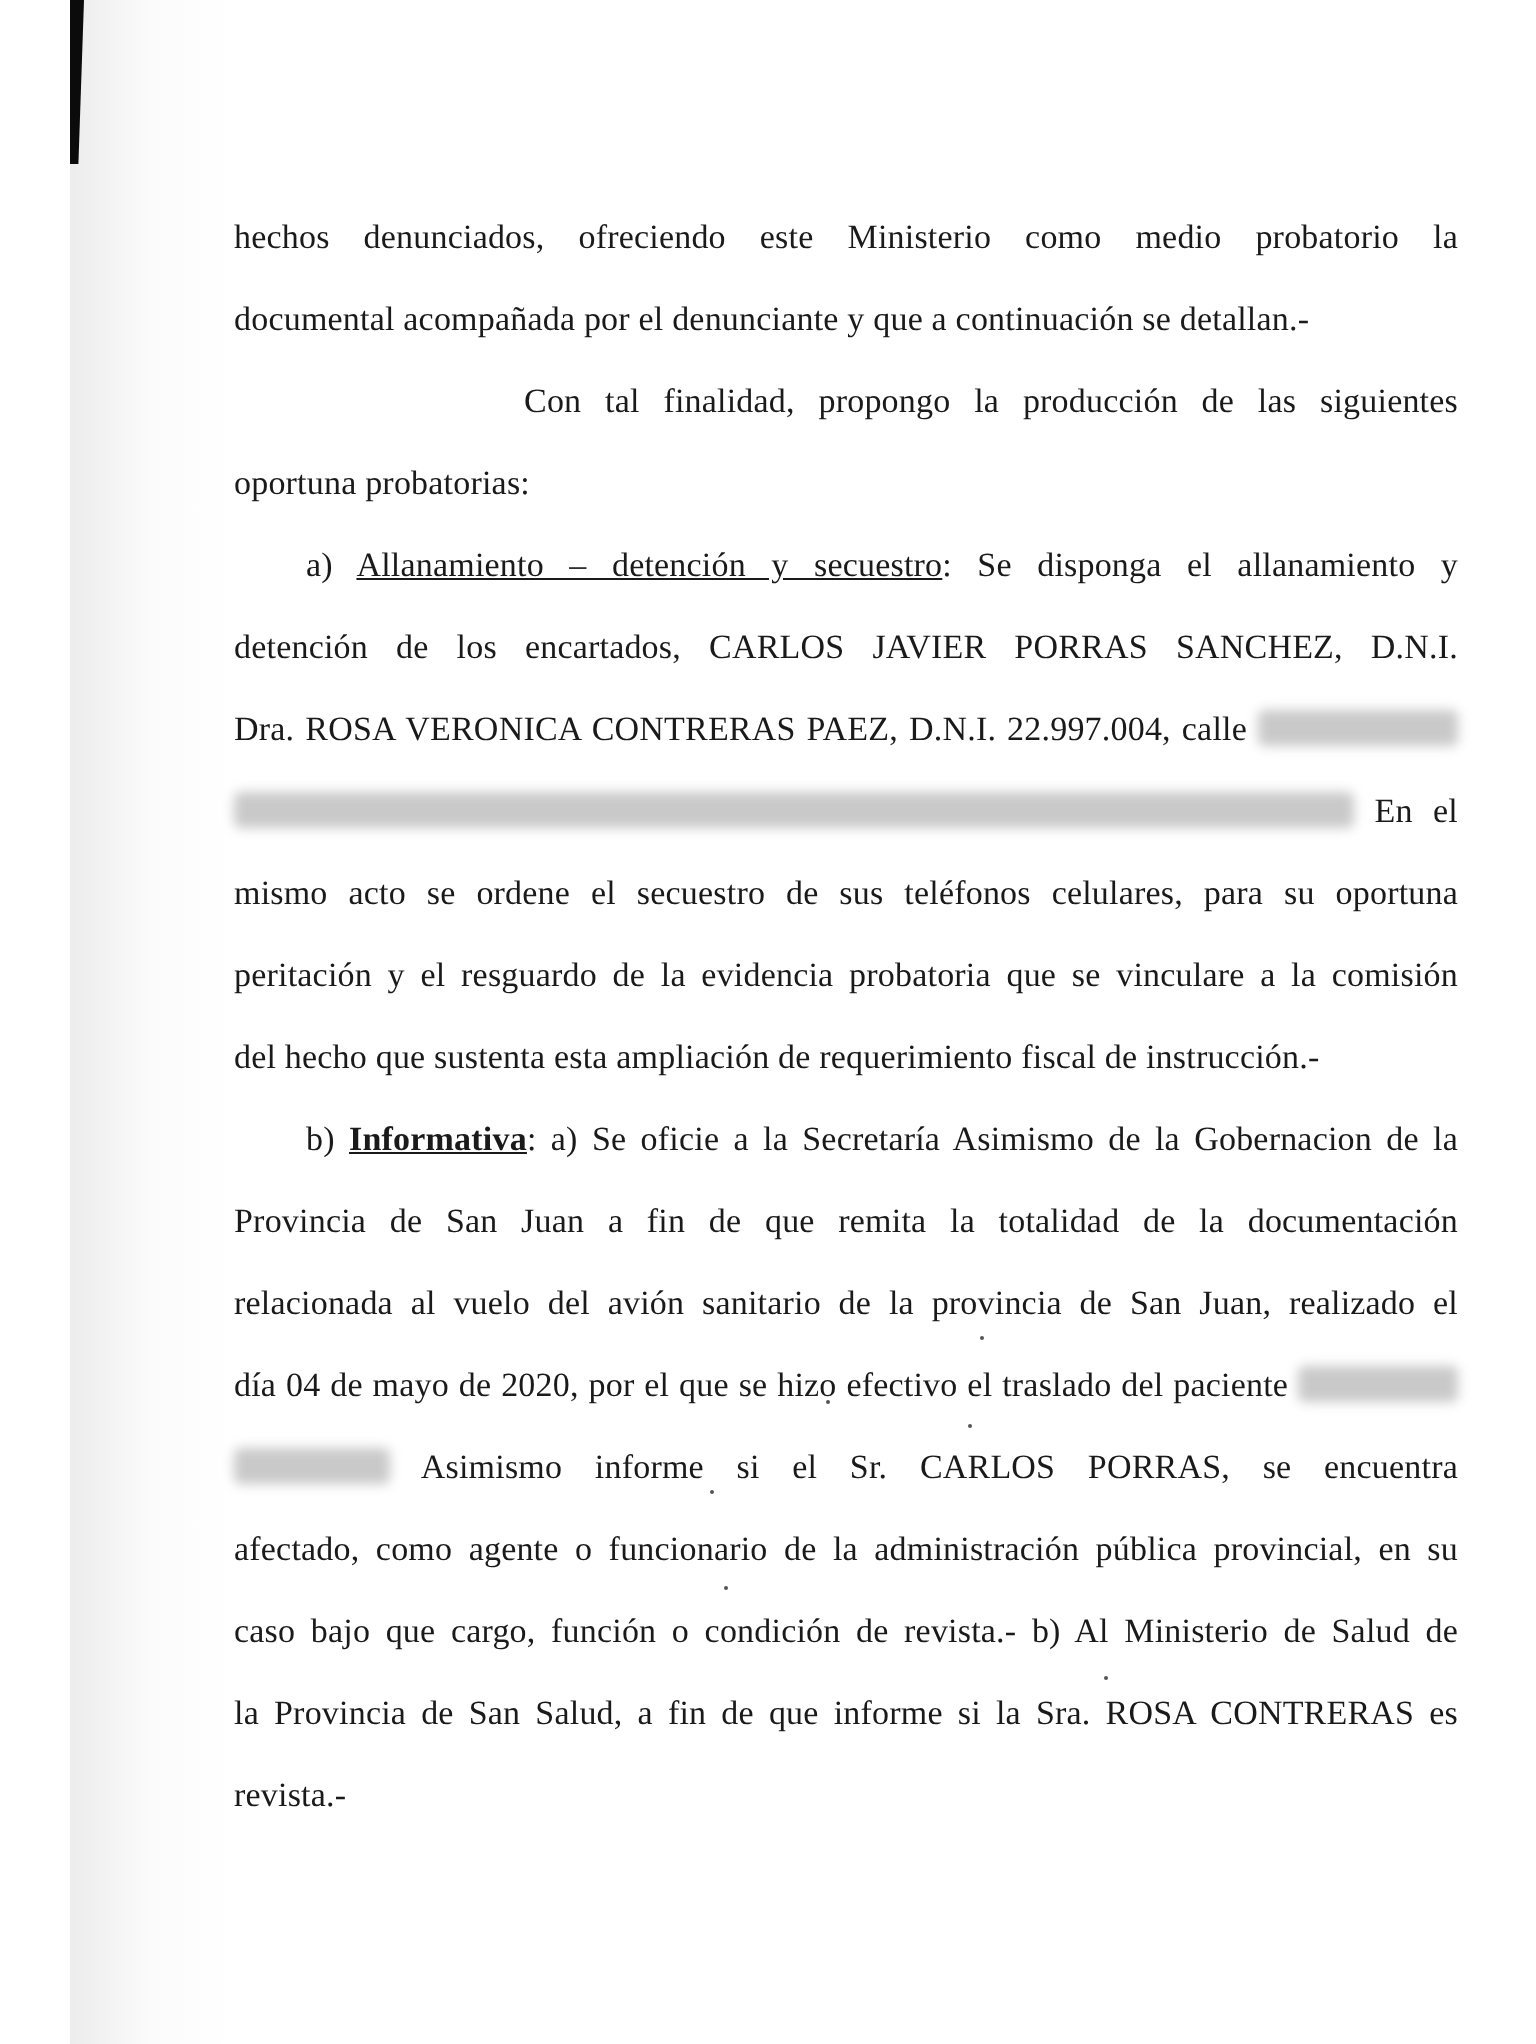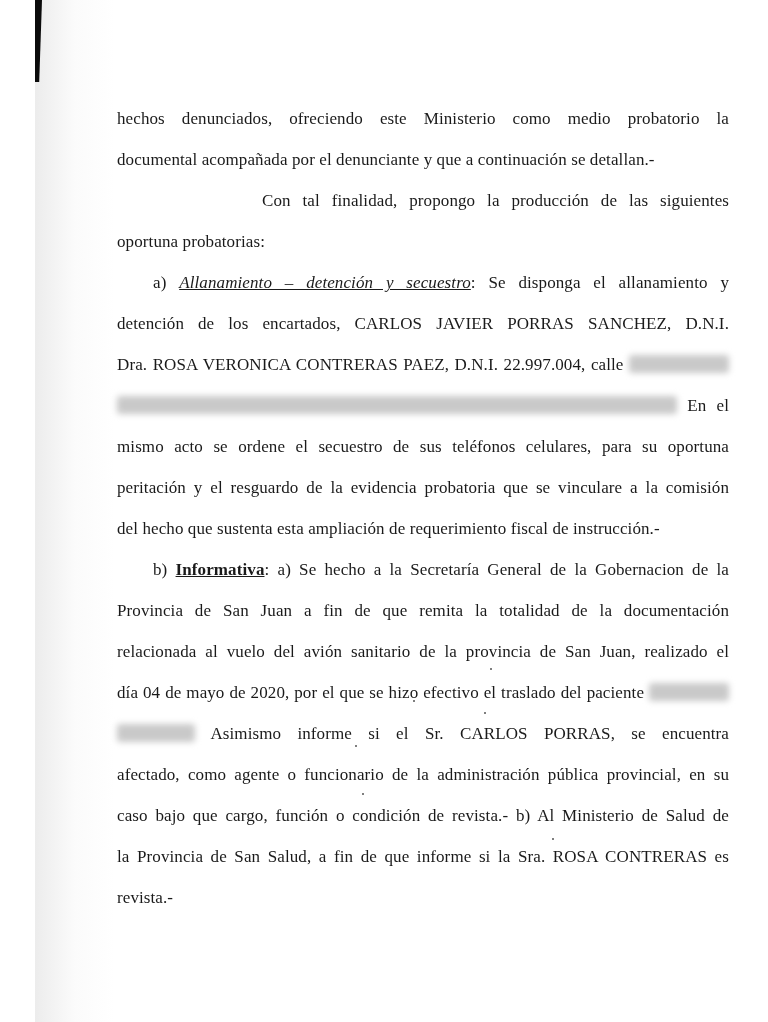--- a/index.html
+++ b/index.html
@@ -45,29 +45,29 @@
 
 <div class="page">
   <div class="edge-mark"></div>
 
   <div class="text">
     <span class="line">hechos denunciados, ofreciendo este Ministerio como medio probatorio la</span>
     <span class="line last">documental acompañada por el denunciante y que a continuación se detallan.-</span>
     <span class="line" style="padding-left:145px">Con tal finalidad, propongo la producción de las siguientes</span>
     <span class="line last">oportuna probatorias:</span>
 
-    <span class="line" style="padding-left:36px"><span>a)</span> <b class="u" style="font-weight:normal;text-decoration:underline;font-style:italic;">Allanamiento – detención y secuestro</b><span>: Se disponga el allanamiento y</span></span>
+    <span class="line" style="padding-left:36px"><span>a)</span> <b class="u" style="font-weight:normal;text-decoration:underline;">Allanamiento – detención y secuestro</b><span>: Se disponga el allanamiento y</span></span>
     <span class="line">detención de los encartados, CARLOS JAVIER PORRAS SANCHEZ, D.N.I.</span>
     <span class="line"><span>Dra. ROSA VERONICA CONTRERAS PAEZ, D.N.I. 22.997.004, calle</span> <span class="redact r2"></span></span>
     <span class="line"><span class="redact r3"></span> <span>En el</span></span>
     <span class="line">mismo acto se ordene el secuestro de sus teléfonos celulares, para su oportuna</span>
     <span class="line">peritación y el resguardo de la evidencia probatoria que se vinculare a la comisión</span>
     <span class="line last">del hecho que sustenta esta ampliación de requerimiento fiscal de instrucción.-</span>
 
-    <span class="line" style="padding-left:36px"><span>b)</span> <b class="u" style="text-decoration:underline;">Informativa</b><span>: a) Se hecho a la Secretaría General de la Gobernacion de la</span></span>
+    <span class="line" style="padding-left:36px"><span>b)</span> <b class="u" style="text-decoration:underline;">Informativa</b><span>: a) Se oficie a la Secretaría Asimismo de la Gobernacion de la</span></span>
     <span class="line">Provincia de San Juan a fin de que remita la totalidad de la documentación</span>
     <span class="line">relacionada al vuelo del avión sanitario de la provincia de San Juan, realizado el</span>
     <span class="line"><span>día 04 de mayo de 2020, por el que se hizo efectivo el traslado del paciente</span> <span class="redact r4"></span></span>
     <span class="line"><span class="redact r5"></span> <span>Asimismo informe si el Sr. CARLOS PORRAS, se encuentra</span></span>
     <span class="line">afectado, como agente o funcionario de la administración pública provincial, en su</span>
     <span class="line">caso bajo que cargo, función o condición de revista.- b) Al Ministerio de Salud de</span>
     <span class="line">la Provincia de San Salud, a fin de que informe si la Sra. ROSA CONTRERAS es</span>
     <span class="line last">revista.-</span>
   </div>
 

